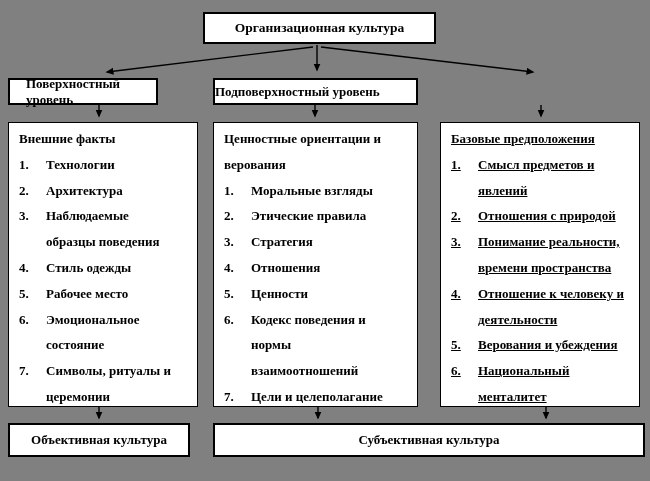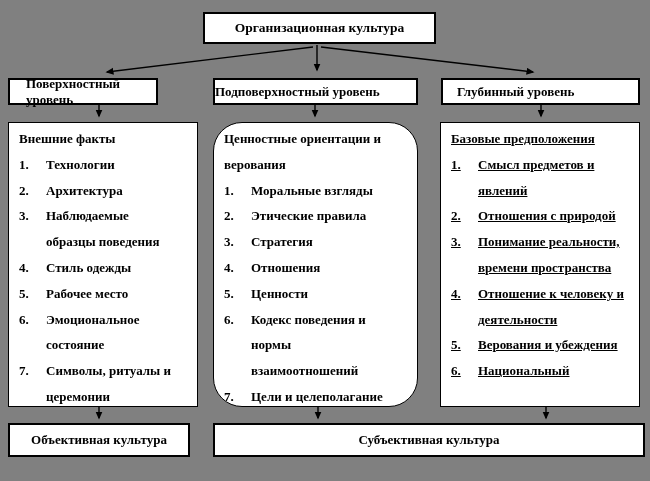--- a/index.html
+++ b/index.html
@@ -46,21 +46,21 @@
     border: 1px solid #000000;
     box-sizing: border-box;
     color: #000000;
     font-weight: bold;
     font-size: 13px;
     line-height: 25.8px;
     padding: 3px 2px 0 10px;
     overflow: hidden;
   }
   #content-0 { left: 8px;   width: 190px; }
-  #content-1 { left: 213px; width: 205px; border-radius: 29px; }
+  #content-1 { left: 213px; width: 205px; }
   #content-2 { left: 440px; width: 200px; text-decoration: underline; }
 
   .cline { white-space: nowrap; }
   .item  { display: flex; }
   .num   { flex: 0 0 27px; width: 27px; }
   .lines { flex: 1 1 auto; min-width: 0; }
 
   
   .bottom-box { top: 423px; height: 34px; justify-content: center; }
   #bottom-0 { left: 8px;   width: 182px; }
@@ -83,23 +83,20 @@
   <div class="box" id="title-box">
     <span>Организационная культура</span>
   </div>
 
   <div class="box level-box" id="level-0">
     <span>Поверхностный уровень</span>
   </div>
   <div class="box level-box" id="level-1">
     <span>Подповерхностный уровень</span>
   </div>
-  <div class="box level-box" id="level-2">
-    <span>Глубинный уровень</span>
-  </div>
 
   <div class="content-box" id="content-0">
       <div class="cb-header">
         <div class="cline">Внешние факты</div>
       </div>
       <div class="item">
         <span class="num">1.</span>
         <span class="lines">
           <div class="cline">Технологии</div>
         </span>
@@ -228,20 +225,21 @@
       <div class="item">
         <span class="num">5.</span>
         <span class="lines">
           <div class="cline">Верования и убеждения</div>
         </span>
       </div>
       <div class="item">
         <span class="num">6.</span>
         <span class="lines">
           <div class="cline">Национальный</div>
+          <div class="cline">менталитет</div>
         </span>
       </div>
     </div>
 
   <div class="box bottom-box" id="bottom-0">
     <span>Объективная культура</span>
   </div>
   <div class="box bottom-box" id="bottom-1">
     <span>Субъективная культура</span>
   </div>

